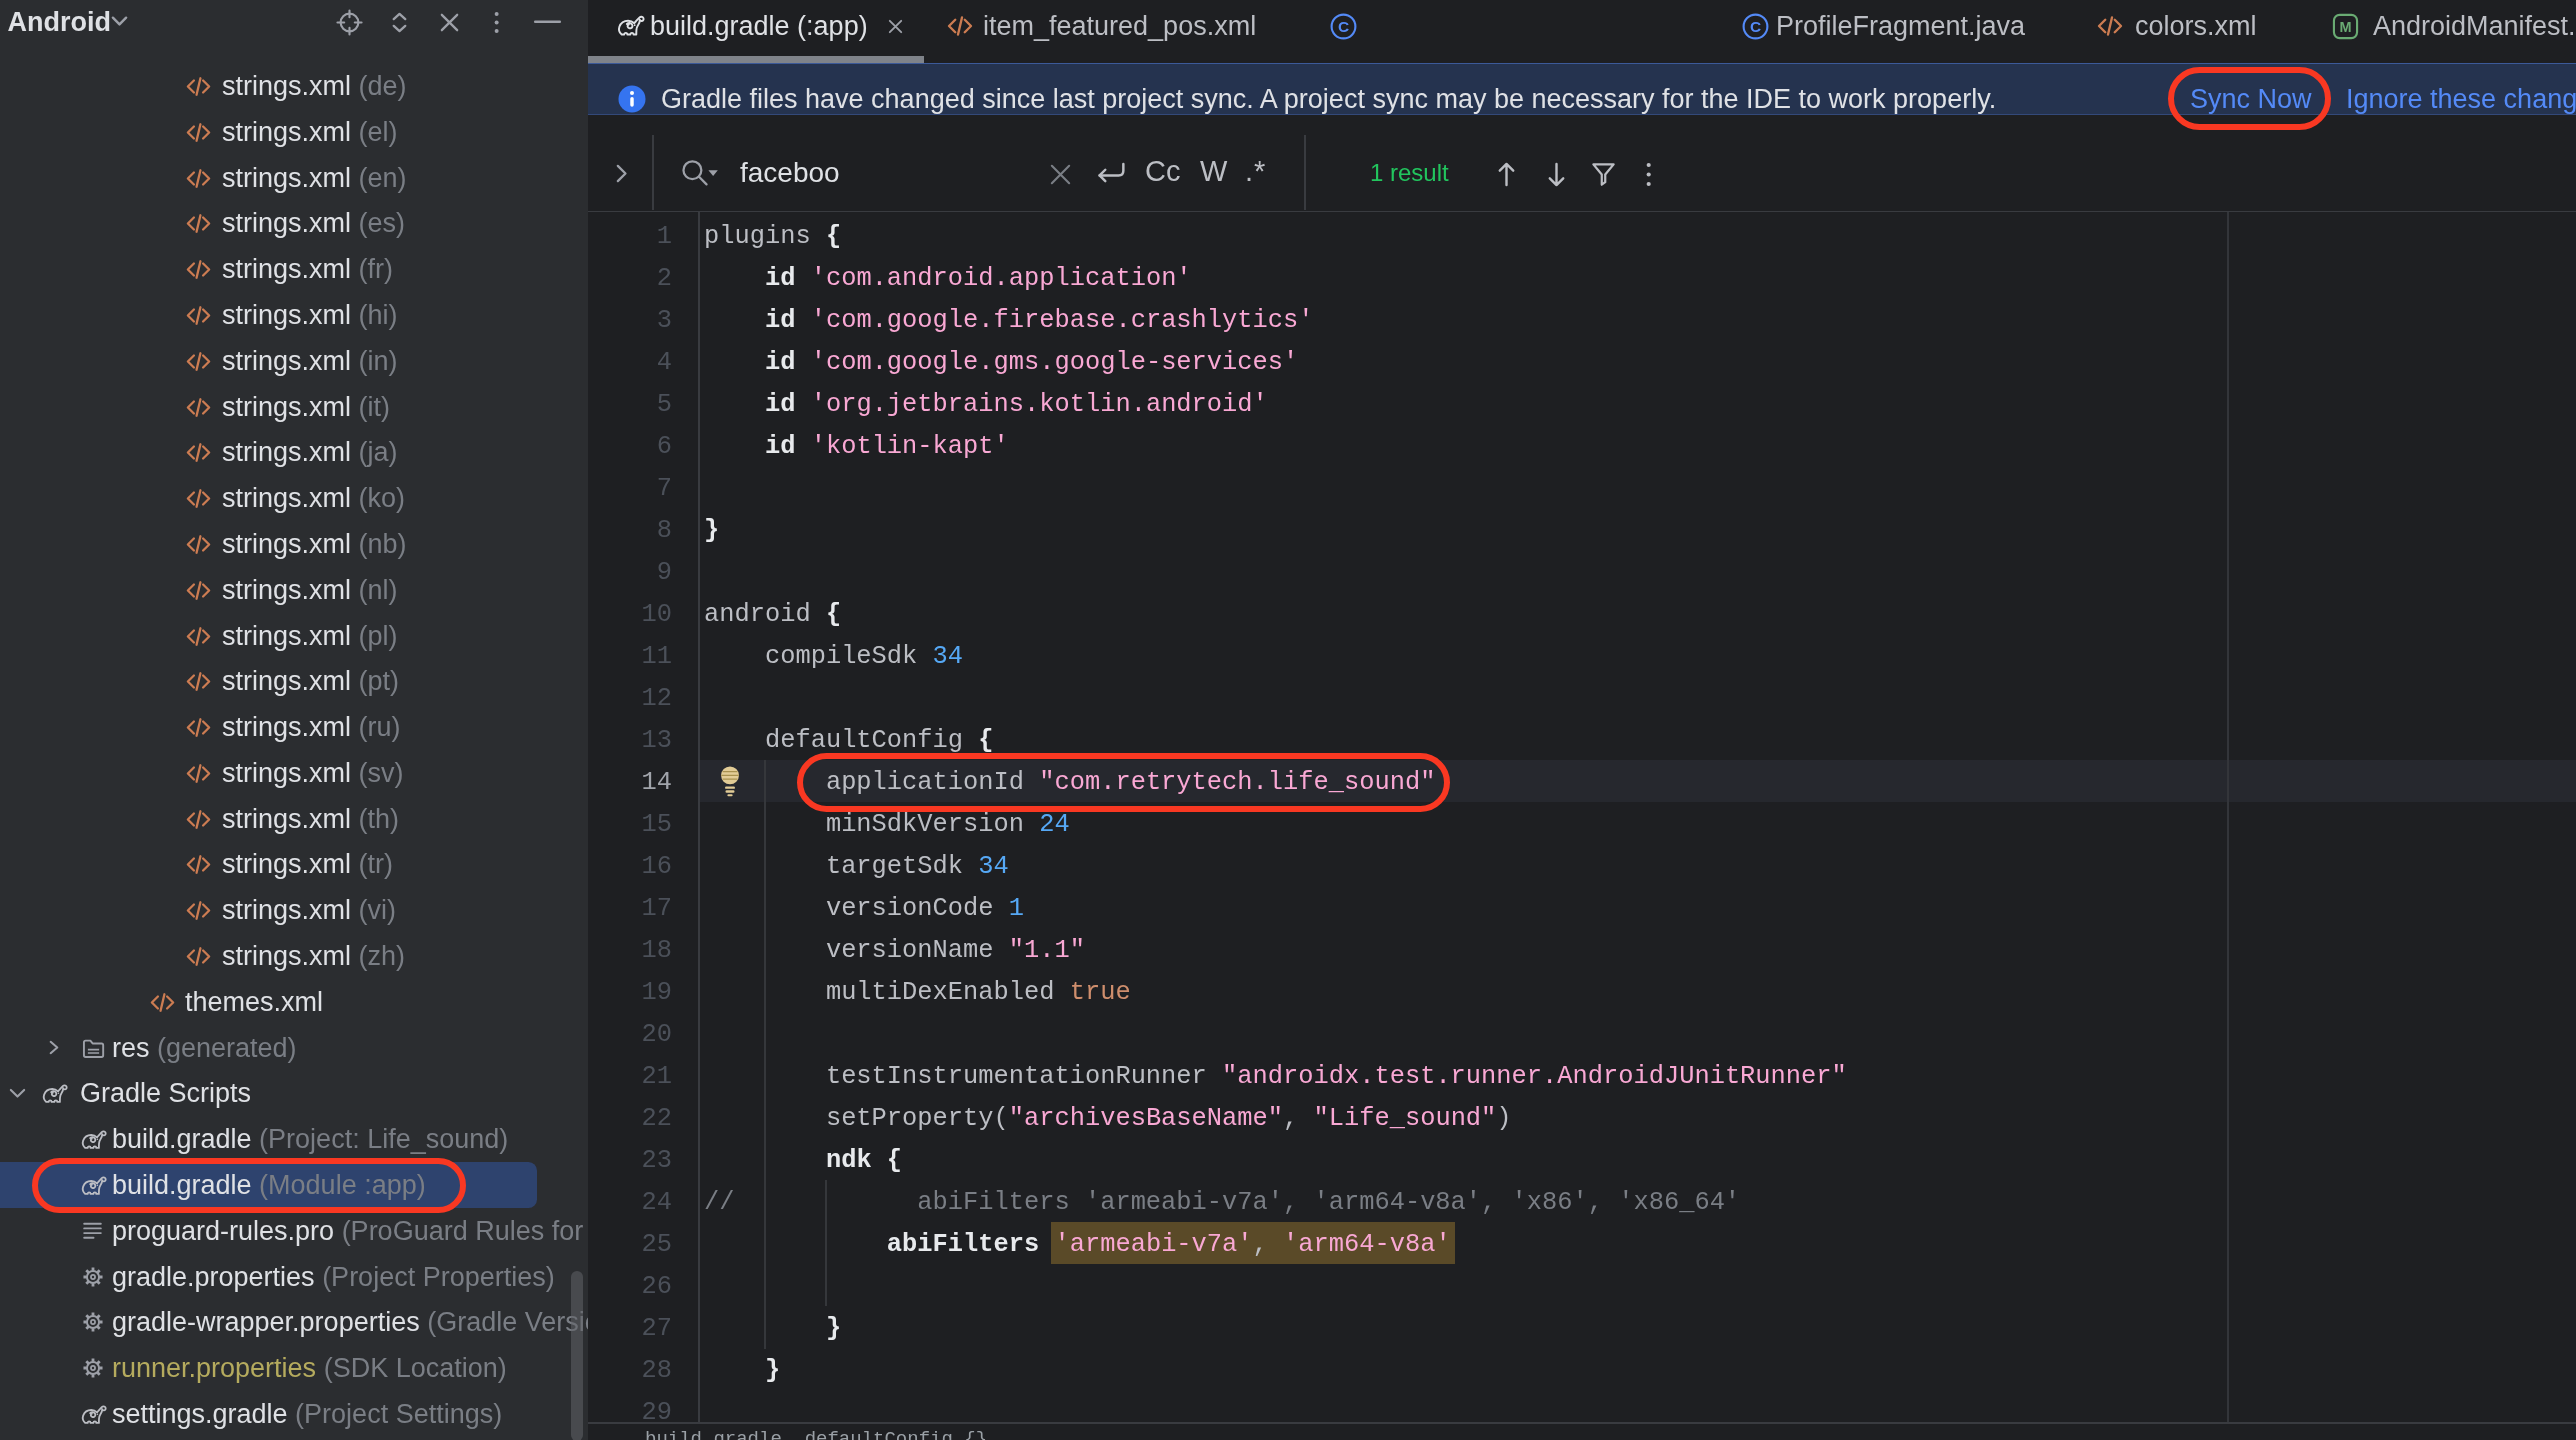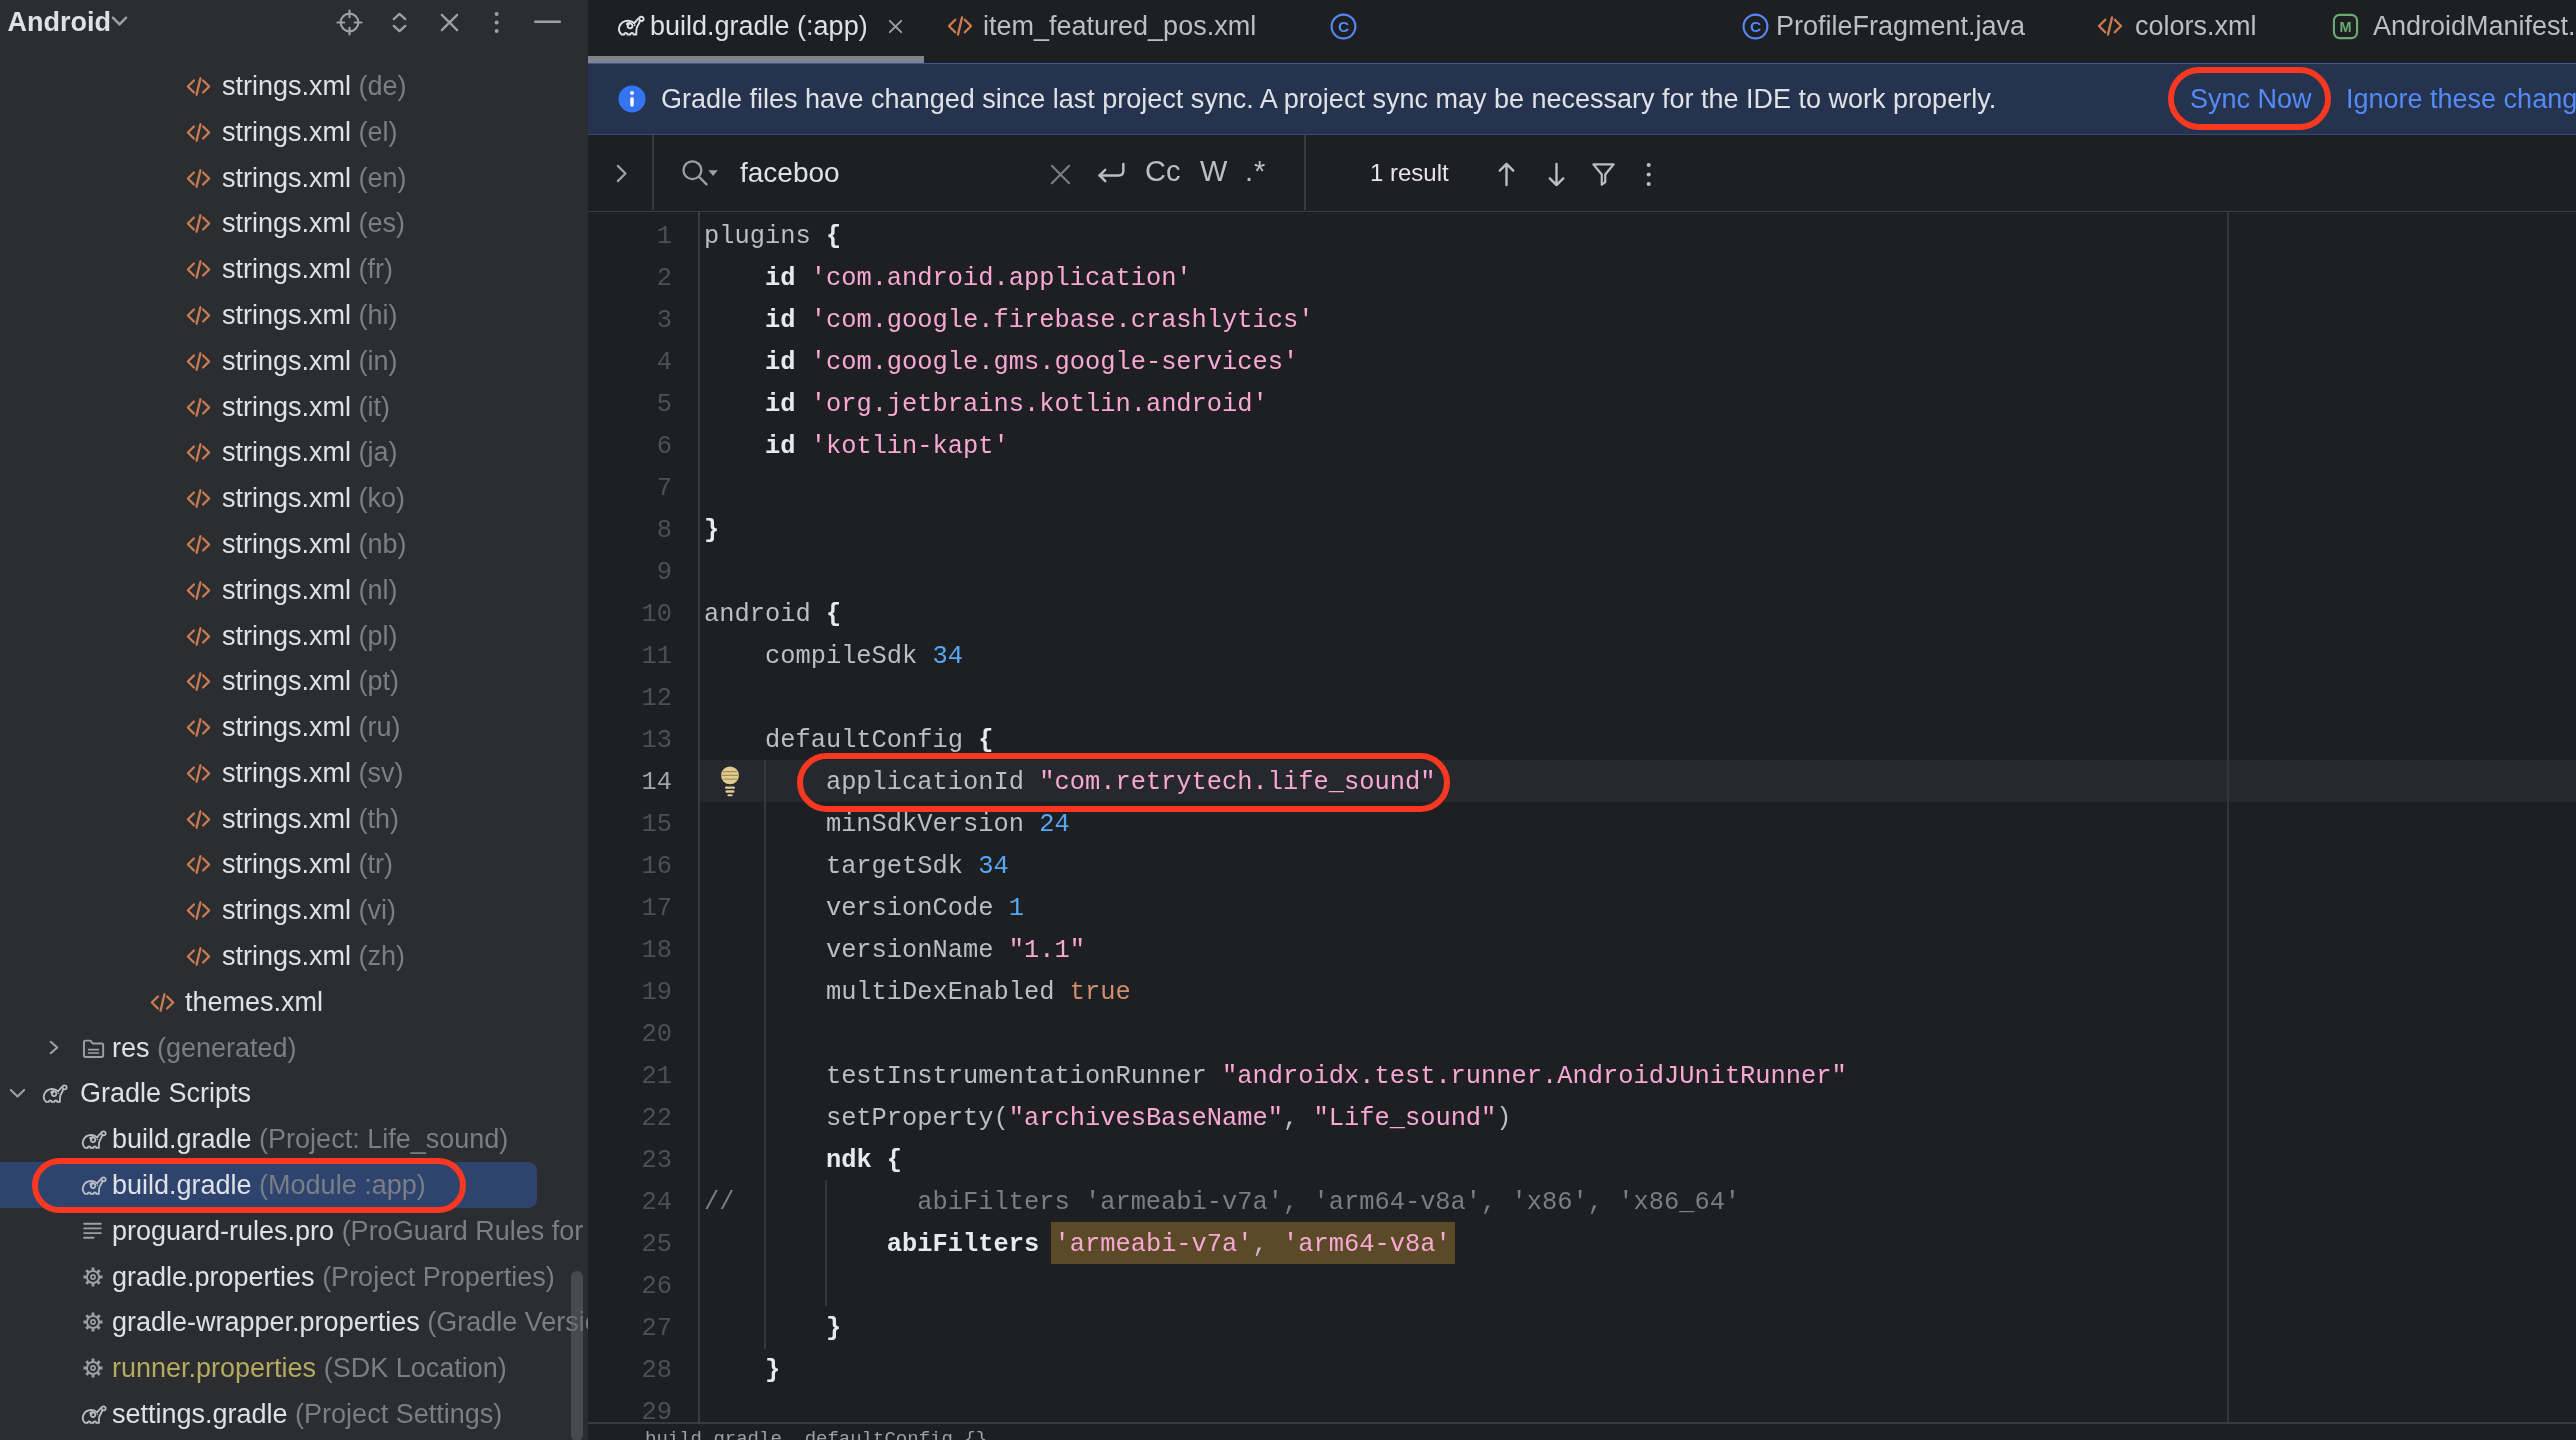--- a/index.html
+++ b/index.html
@@ -308,21 +308,21 @@
     </svg>
   <span class="tabt" style="left:1547px">colors.xml</span>
   <svg class="ic" style="left:1744px;top:13.4px" width="27" height="27" viewBox="0 0 28 28">
       <rect x="2" y="2" width="24" height="24" rx="6" fill="none" stroke="#6aab73" stroke-width="2.2"></rect>
       <text x="14" y="20" text-anchor="middle" font-size="15" font-weight="bold" fill="#6aab73" font-family="Liberation Sans">M</text>
     </svg>
   <span class="tabt" style="left:1785px">AndroidManifest.xml</span>
   <div class="a" style="left:0;top:56px;width:336px;height:6.7px;background:#7f838a"></div>
 </div>
 
-<div id="banner" class="a" style="left:588px;top:63px;width:1988px;height:72px;background:#25334f;border-top:1.9px solid #3c5a99;border-bottom:1px solid #33497a;box-sizing:border-box;overflow:hidden">
+<div id="banner" class="a" style="left:588px;top:63px;width:1988px;height:52px;background:#25334f;border-top:1.9px solid #3c5a99;border-bottom:1px solid #33497a;box-sizing:border-box;overflow:hidden">
   <svg class="ic" style="left:30px;top:21px" width="28" height="28" viewBox="0 0 29 29">
       <circle cx="14.5" cy="14.5" r="14" fill="#3574f0"></circle>
       <rect x="12.7" y="12.5" width="3.6" height="10" rx="1.8" fill="#fff"></rect>
       <circle cx="14.5" cy="8.3" r="2.1" fill="#fff"></circle>
     </svg>
   <div class="a" style="left:73px;top:0;height:70px;line-height:70px;font-size:27px;color:#dfe1e5;white-space:nowrap">Gradle files have changed since last project sync. A project sync may be necessary for the IDE to work properly.</div>
   <div class="a bluelink" style="left:1602px;top:0;height:70px;line-height:70px;font-size:27px">Sync Now</div>
   <div class="a bluelink" style="left:1758px;top:0;height:70px;line-height:70px;font-size:27px;white-space:nowrap">Ignore these changes</div>
 </div>
 
@@ -347,21 +347,21 @@
     </svg>
   <svg class="ic" style="left:504px;top:25px" width="38" height="29" viewBox="0 0 40 30">
       <g fill="none" stroke="#bcbec4" stroke-width="2.6" stroke-linecap="round" stroke-linejoin="round">
         <path d="M33 4v7c0 3-2 5-5 5H8"></path>
         <path d="M14 10l-6 6 6 6"></path>
       </g>
     </svg>
   <div class="a" style="left:557px;top:0;height:81px;line-height:73px;font-size:29px;color:#bcbec4">Cc</div>
   <div class="a" style="left:612px;top:0;height:75px;line-height:73px;font-size:29px;color:#bcbec4">W</div>
   <div class="a" style="left:657px;top:0;height:75px;line-height:73px;font-size:29px;color:#bcbec4;letter-spacing:1px">.*</div>
-  <div class="a" style="left:782px;top:0;height:75px;line-height:75px;font-size:24px;color:#e5e5e5">1 result</div>
+  <div class="a" style="left:782px;top:0;height:75px;line-height:75px;font-size:24px;color:#22c55e">1 result</div>
   <svg class="ic" style="left:906px;top:25px" width="25" height="29" viewBox="0 0 26 30">
       <g fill="none" stroke="#bcbec4" stroke-width="2.5" stroke-linecap="round" stroke-linejoin="round">
         <path d="M13 26V4M6 11l7-7 7 7"></path>
       </g>
     </svg>
   <svg class="ic" style="left:956px;top:25px" width="25" height="29" viewBox="0 0 26 30">
       <g fill="none" stroke="#bcbec4" stroke-width="2.5" stroke-linecap="round" stroke-linejoin="round">
         <path d="M13 4v22M6 19l7 7 7-7"></path>
       </g>
     </svg>

